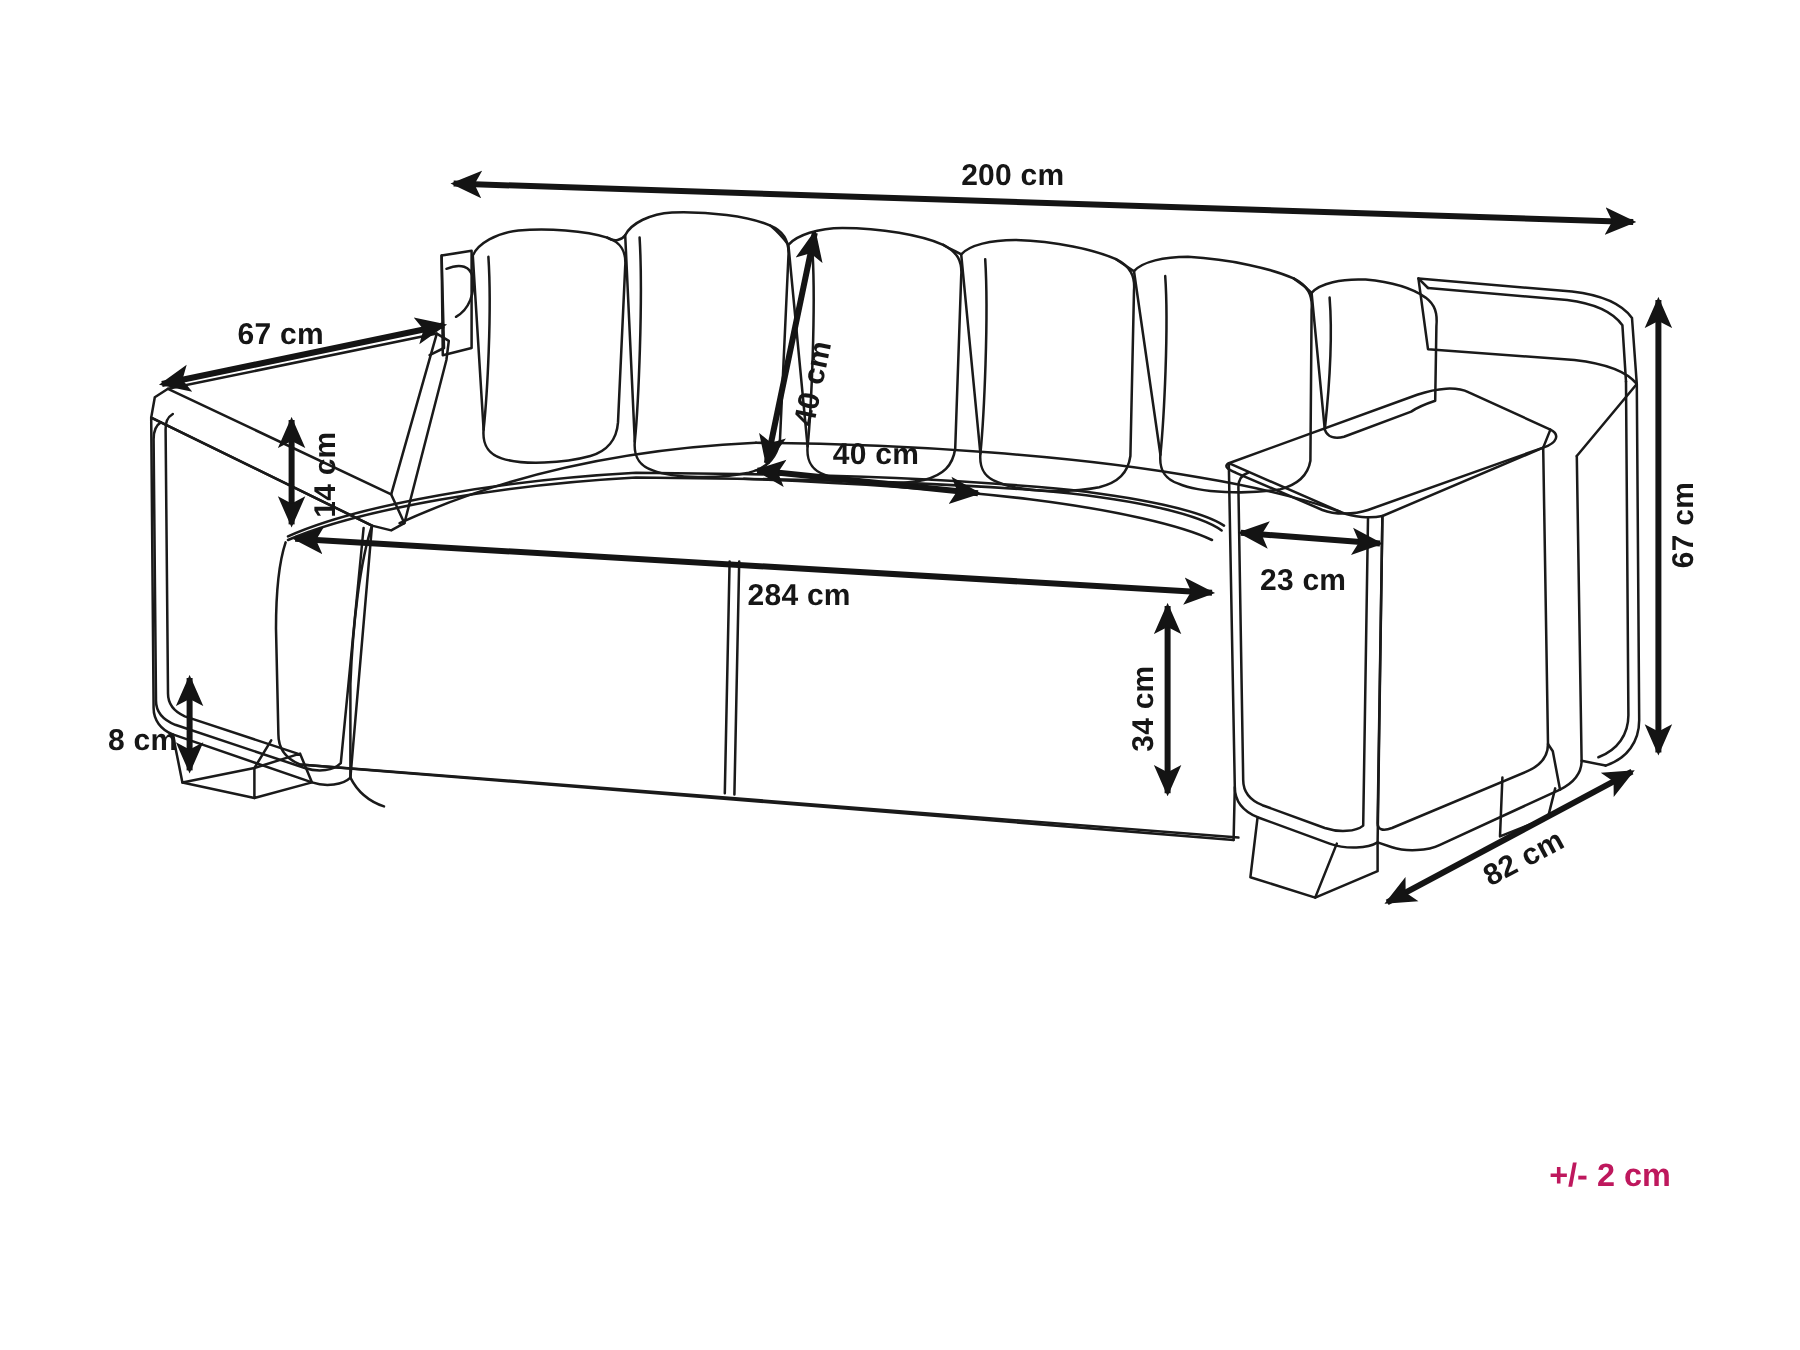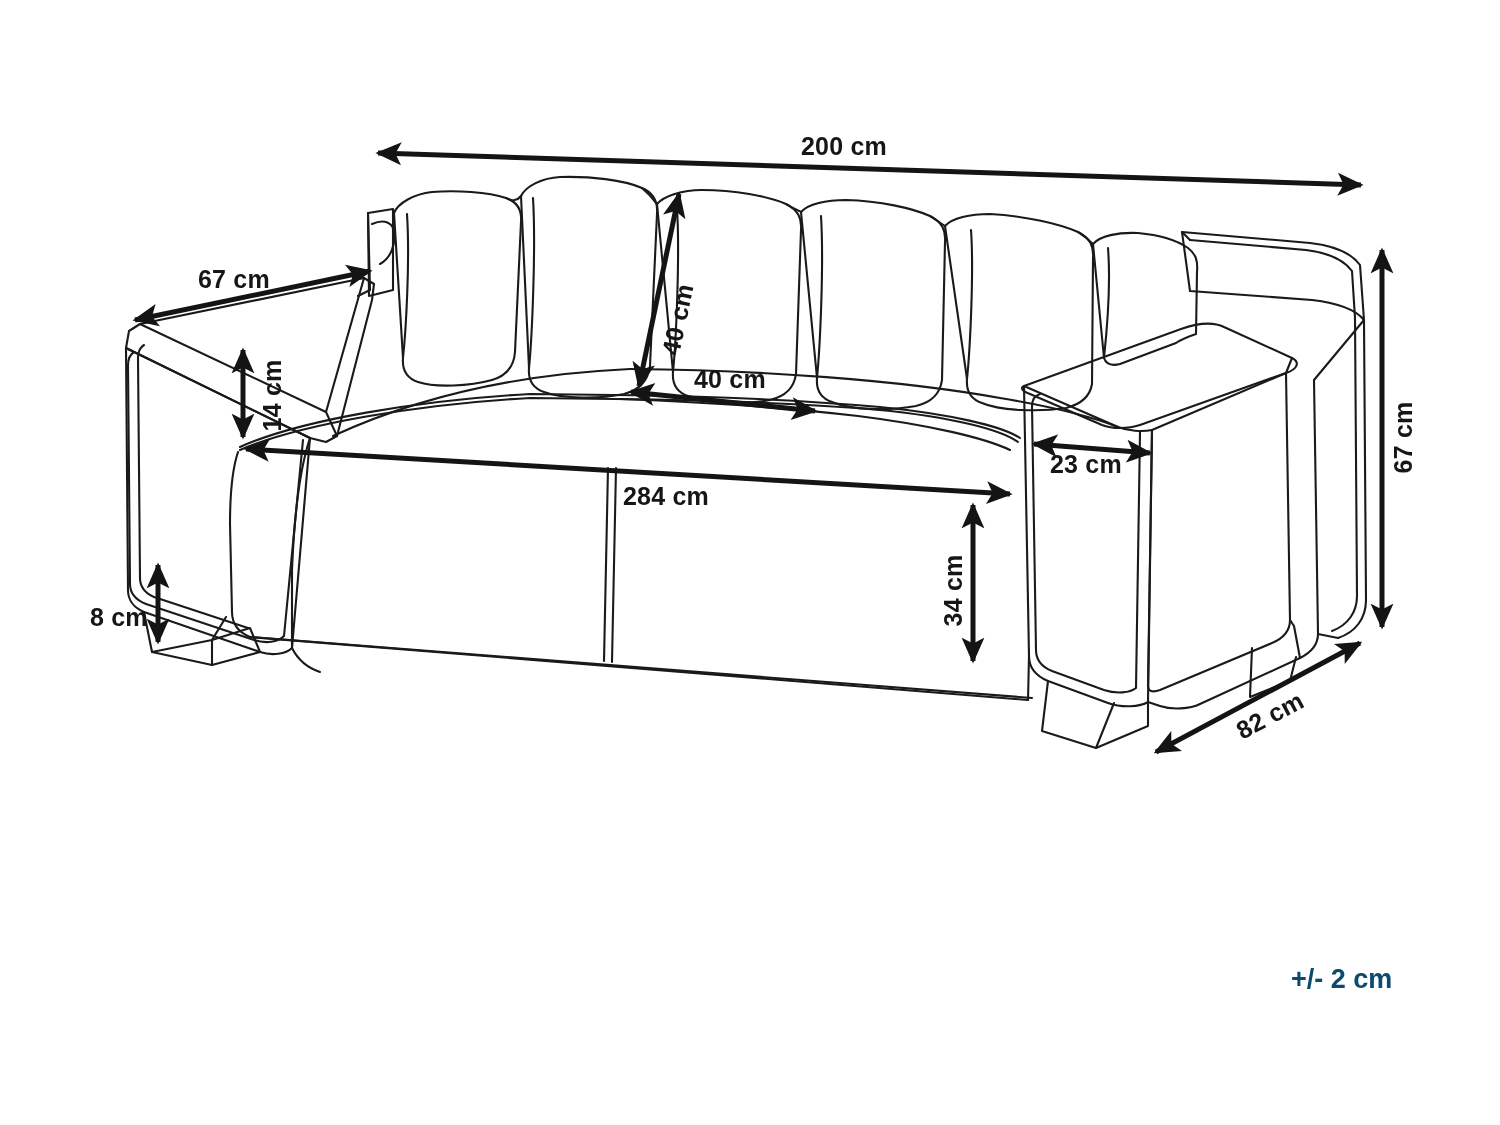--- a/index.html
+++ b/index.html
@@ -47,21 +47,21 @@
   }
   .rot-diag-82 {
     transform-origin: 50% 50%;
     transform: rotate(-28deg);
   }
   .tolerance-note {
     position: absolute;
     font-family: "Liberation Sans", sans-serif;
     font-weight: bold;
     font-size: 27px;
-    color: #0c4a6e;
+    color: #be185d;
     white-space: nowrap;
   }
 </style>
 </head>
 <body>
 
 <div id="stage">
 
   <svg id="drawing" viewBox="0 0 1500 1125">
     <defs>
@@ -219,21 +219,21 @@
   <div class="dim-label" style="left:198px; top:267px;">67 cm</div>
 
   <div class="dim-label rot90" style="left:224px; top:383px; width:96px; text-align:center;">14 cm</div>
 
   <div class="dim-label rot-diag-40" style="left:630px; top:307px; width:96px; text-align:center;">40 cm</div>
 
   <div class="dim-label" style="left:694px; top:367px;">40 cm</div>
 
   <div class="dim-label" style="left:623px; top:484px;">284 cm</div>
 
-  <div class="dim-label" style="left:1050px; top:452px;">23 cm</div>
+  <div class="dim-label" style="left:1050px; top:472px;">23 cm</div>
 
   <div class="dim-label rot90" style="left:905px; top:578px; width:96px; text-align:center;">34 cm</div>
 
   <div class="dim-label rot90" style="left:1355px; top:425px; width:96px; text-align:center;">67 cm</div>
 
   <div class="dim-label rot-diag-82" style="left:1222px; top:703px; width:96px; text-align:center;">82 cm</div>
 
   <div class="dim-label" style="left:90px; top:605px;">8 cm</div>
 
   <div class="tolerance-note" style="left:1291px; top:964px;">+/- 2 cm</div>

